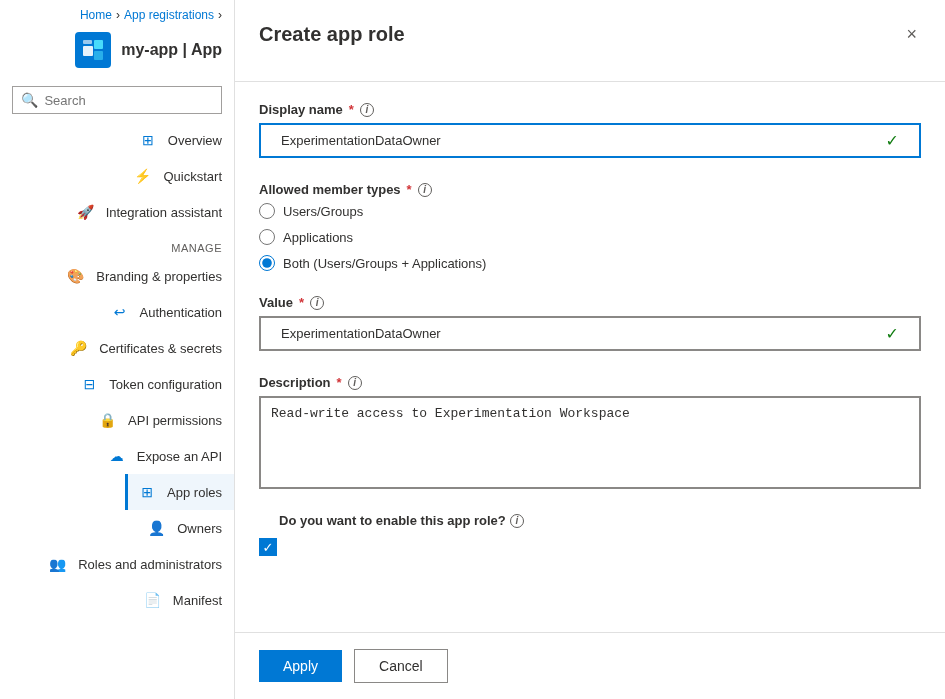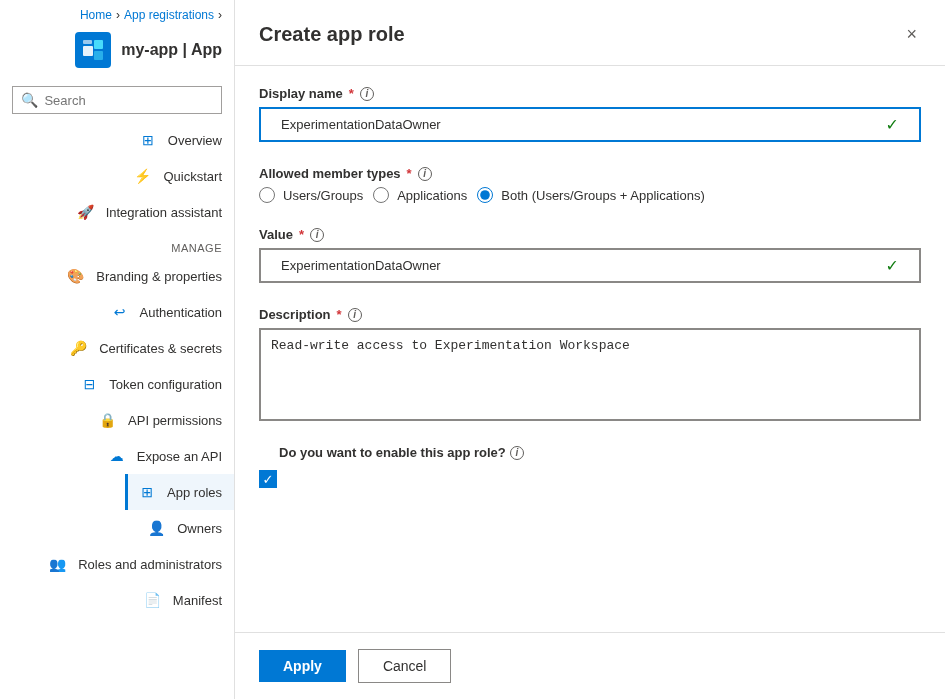--- a/index.html
+++ b/index.html
@@ -127,21 +127,21 @@
       height: 100%;
       display: flex;
       flex-direction: column;
       box-shadow: -4px 0 12px rgba(0,0,0,0.15);
     }
 
     .panel-header {
       display: flex;
       align-items: center;
       justify-content: space-between;
-      padding: 20px 24px 16px 24px;
+      padding: 20px 24px 32px 24px;
       border-bottom: 1px solid #e0e0e0;
       gap: 30px;
     }
     .panel-title {
       font-size: 20px;
       font-weight: 600;
       color: #323130;
     }
     .close-btn {
       cursor: pointer;
@@ -206,21 +206,21 @@
     .input-wrapper.inactive {
       border-color: #8a8886;
     }
     .check-icon {
       color: #107c10;
       font-size: 16px;
     }
 
     .radio-group {
       display: flex;
-      flex-direction: row;
+      flex-direction: column;
       gap: 10px;
       margin-top: 6px;
     }
     .radio-item {
       display: flex;
       align-items: center;
       gap: 8px;
       font-size: 13px;
       color: #323130;
       cursor: pointer;
@@ -279,21 +279,21 @@
       display: flex;
       gap: 12px;
       align-items: center;
     }
     .btn-apply {
       background: #0078d4;
       color: #fff;
       border: none;
       padding: 8px 24px;
       font-size: 14px;
-      font-weight: 700;
+      font-weight: 400;
       cursor: pointer;
     }
     .btn-cancel {
       background: #fff;
       color: #323130;
       border: 1px solid #8a8886;
       padding: 8px 24px;
       font-size: 14px;
       cursor: pointer;
     }

